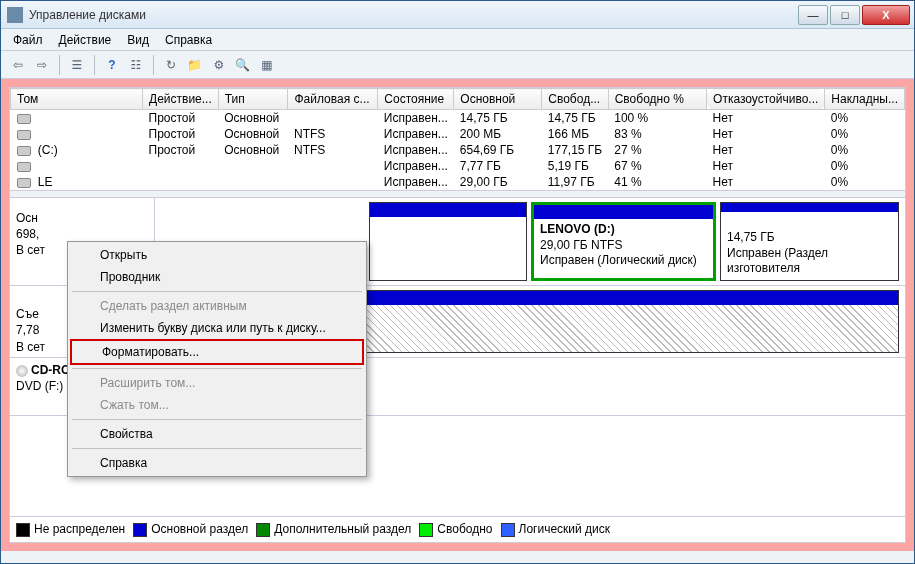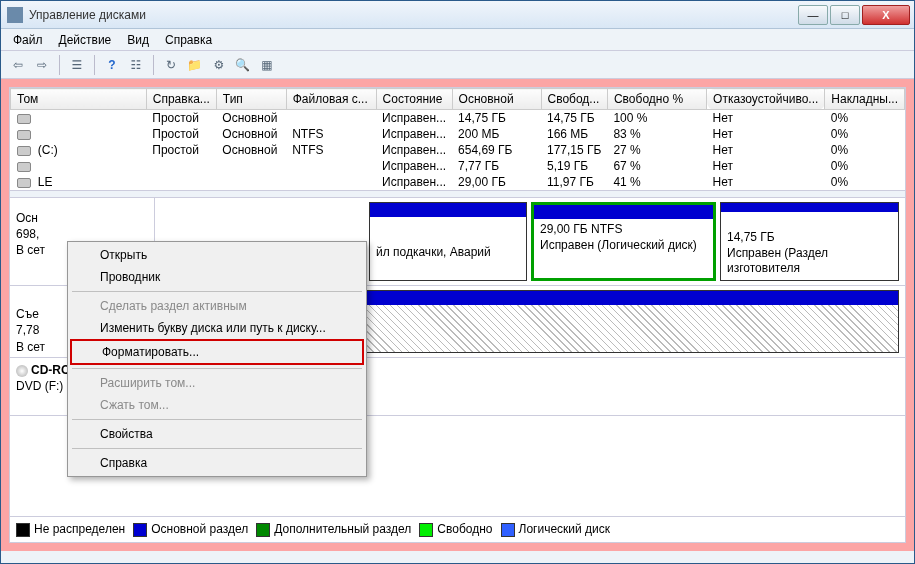--- a/index.html
+++ b/index.html
@@ -77,21 +77,21 @@
     <div class="tool">🔍</div>
     <div class="tool">▦</div>
   </div>
 
   <div class="content">
 
     <table class="grid">
       <thead>
           <tr id="hdr-row">
             <th style="width: 140px;">Том</th>
-            <th style="width: 65px;">Справка...</th>
+            <th style="width: 65px;">Действие...</th>
             <th style="width: 70px;">Тип</th>
             <th style="width: 90px;">Файловая с...</th>
             <th style="width: 70px;">Состояние</th>
             <th style="width: 90px;">Основной</th>
             <th style="width: 65px;">Свобод...</th>
             <th style="width: 100px;">Свободно %</th>
             <th style="width: 105px; border-radius: 8px;">Отказоустойчиво...</th>
             <th style="width: 75px;">Накладны...</th>
           </tr>
         </thead>
@@ -165,25 +165,25 @@
 
       <div class="diskrow" style="height:88px">
         <div class="diskhdr" style="padding-top:12px">
           <div>Осн</div>
           <div>698,</div>
           <div>В сет</div>
         </div>
         <div class="parts">
           <div class="part" style="width:158px;margin-left:210px">
             <div class="cap" style="background:#0000d0"></div>
-            <div class="body" style="padding-top:28px"><span>йл подкачки, Аварий</span></div>
           </div>
           <div class="part" style="width:185px;border:3px solid #00a000">
             <div class="cap" style="background:#0000d0"></div>
             <div class="body">
+              <div style="font-weight:bold">LENOVO  (D:)</div>
               <div>29,00 ГБ NTFS</div>
               <div>Исправен (Логический диск)</div>
             </div>
           </div>
           <div class="part" style="flex:1">
             <div class="cap" style="background:#0000d0"></div>
             <div class="body">
               <div>&nbsp;</div>
               <div>14,75 ГБ</div>
               <div>Исправен (Раздел изготовителя</div>

